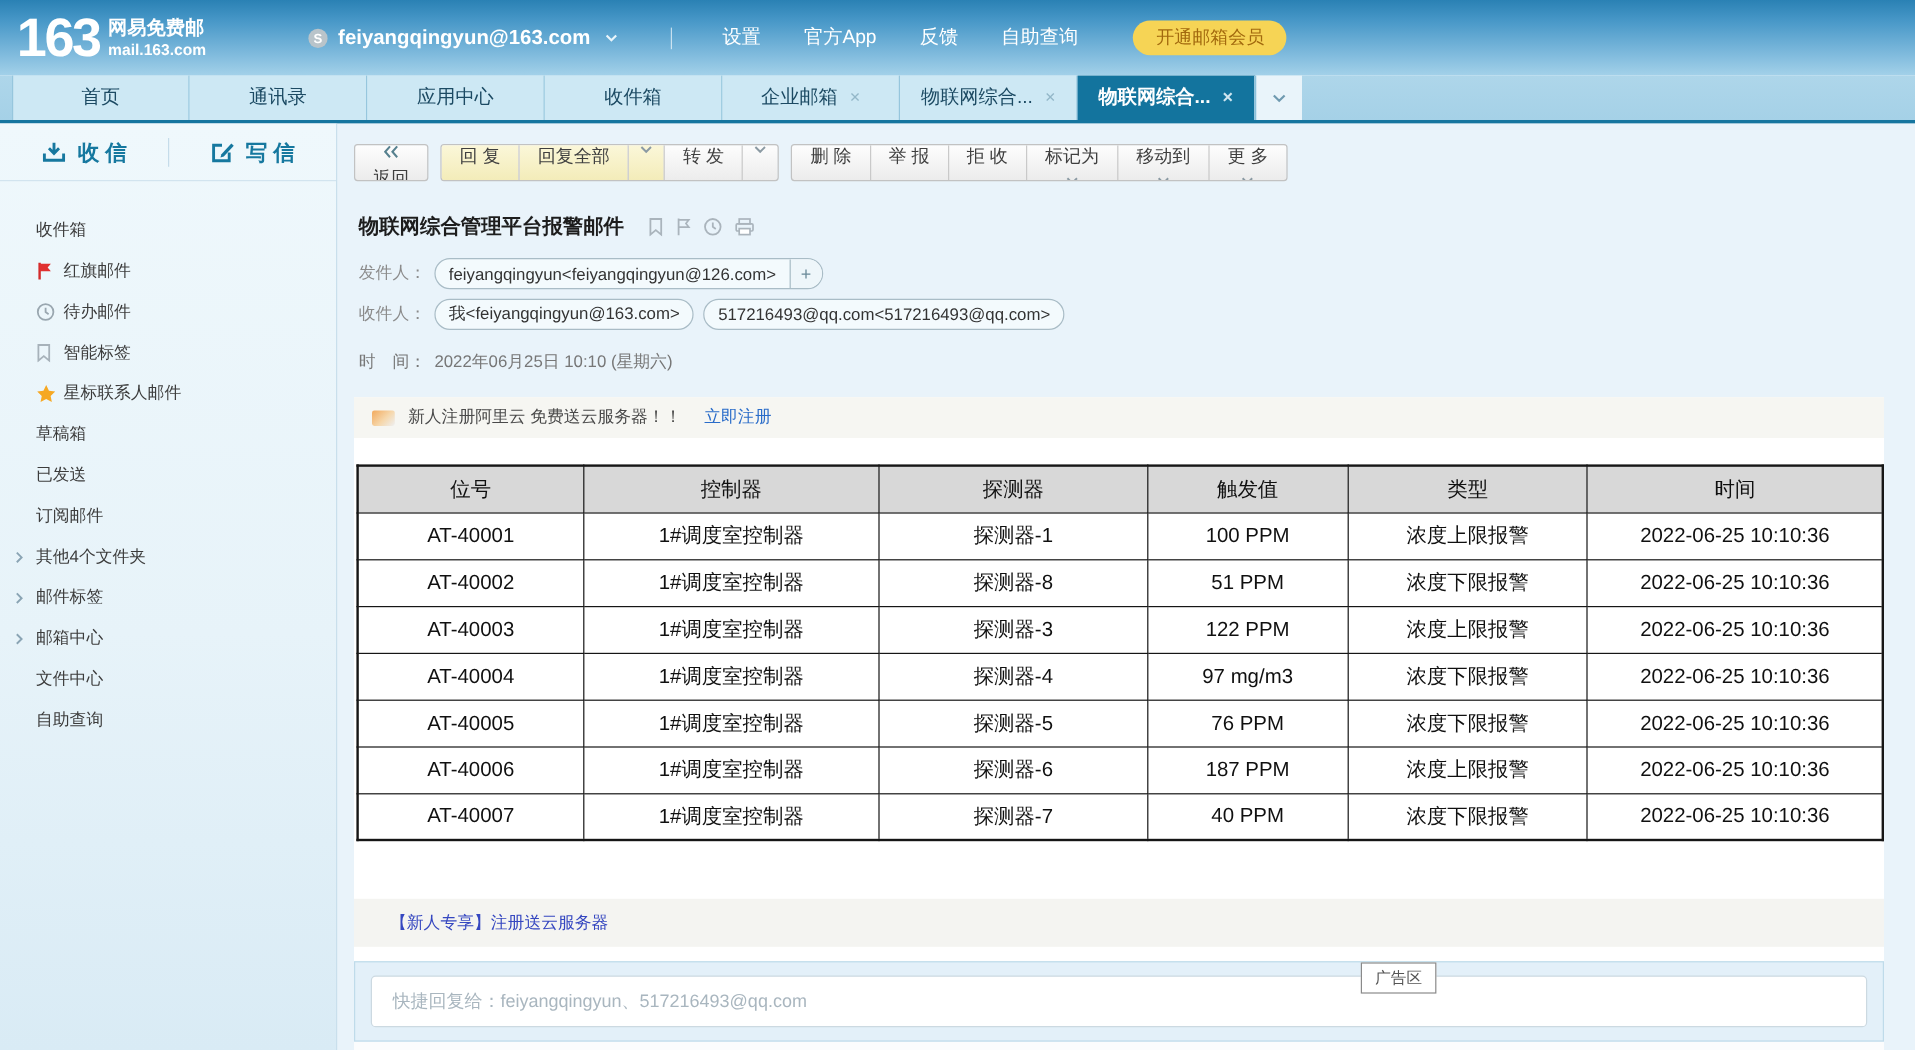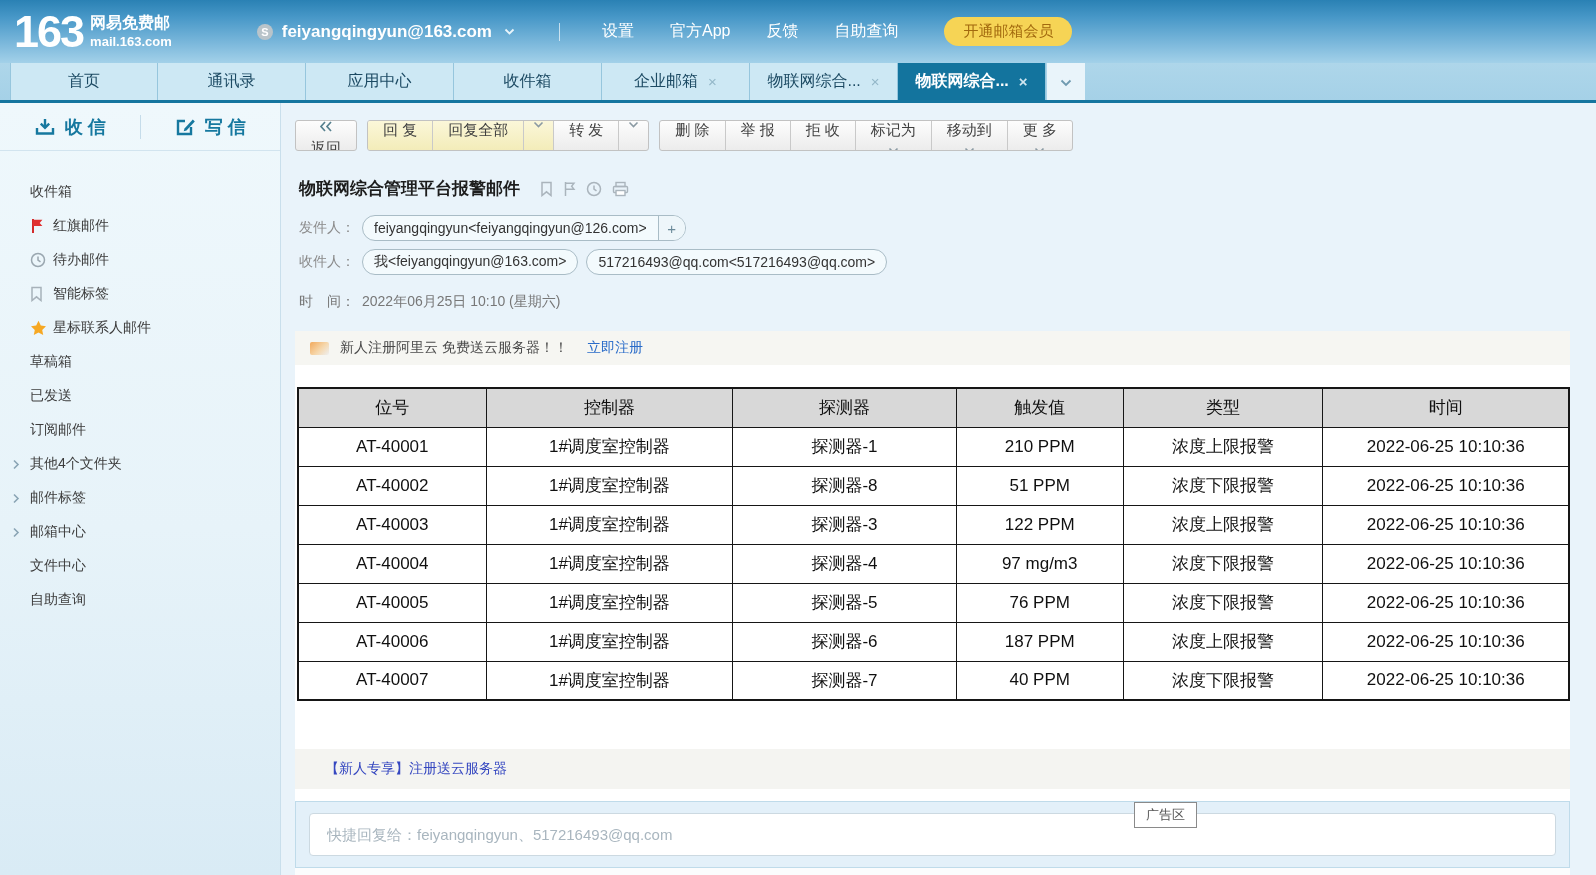--- a/index.html
+++ b/index.html
@@ -426,21 +426,21 @@
               <th>触发值</th>
               <th>类型</th>
               <th>时间</th>
             </tr>
           </thead>
         <tbody id="tbody">
             <tr>
               <td>AT-40001</td>
               <td>1#调度室控制器</td>
               <td>探测器-1</td>
-              <td>210 PPM</td>
+              <td>100 PPM</td>
               <td>浓度上限报警</td>
               <td>2022-06-25 10:10:36</td>
             </tr>
             <tr>
               <td>AT-40002</td>
               <td>1#调度室控制器</td>
               <td>探测器-8</td>
               <td>51 PPM</td>
               <td>浓度下限报警</td>
               <td>2022-06-25 10:10:36</td>

